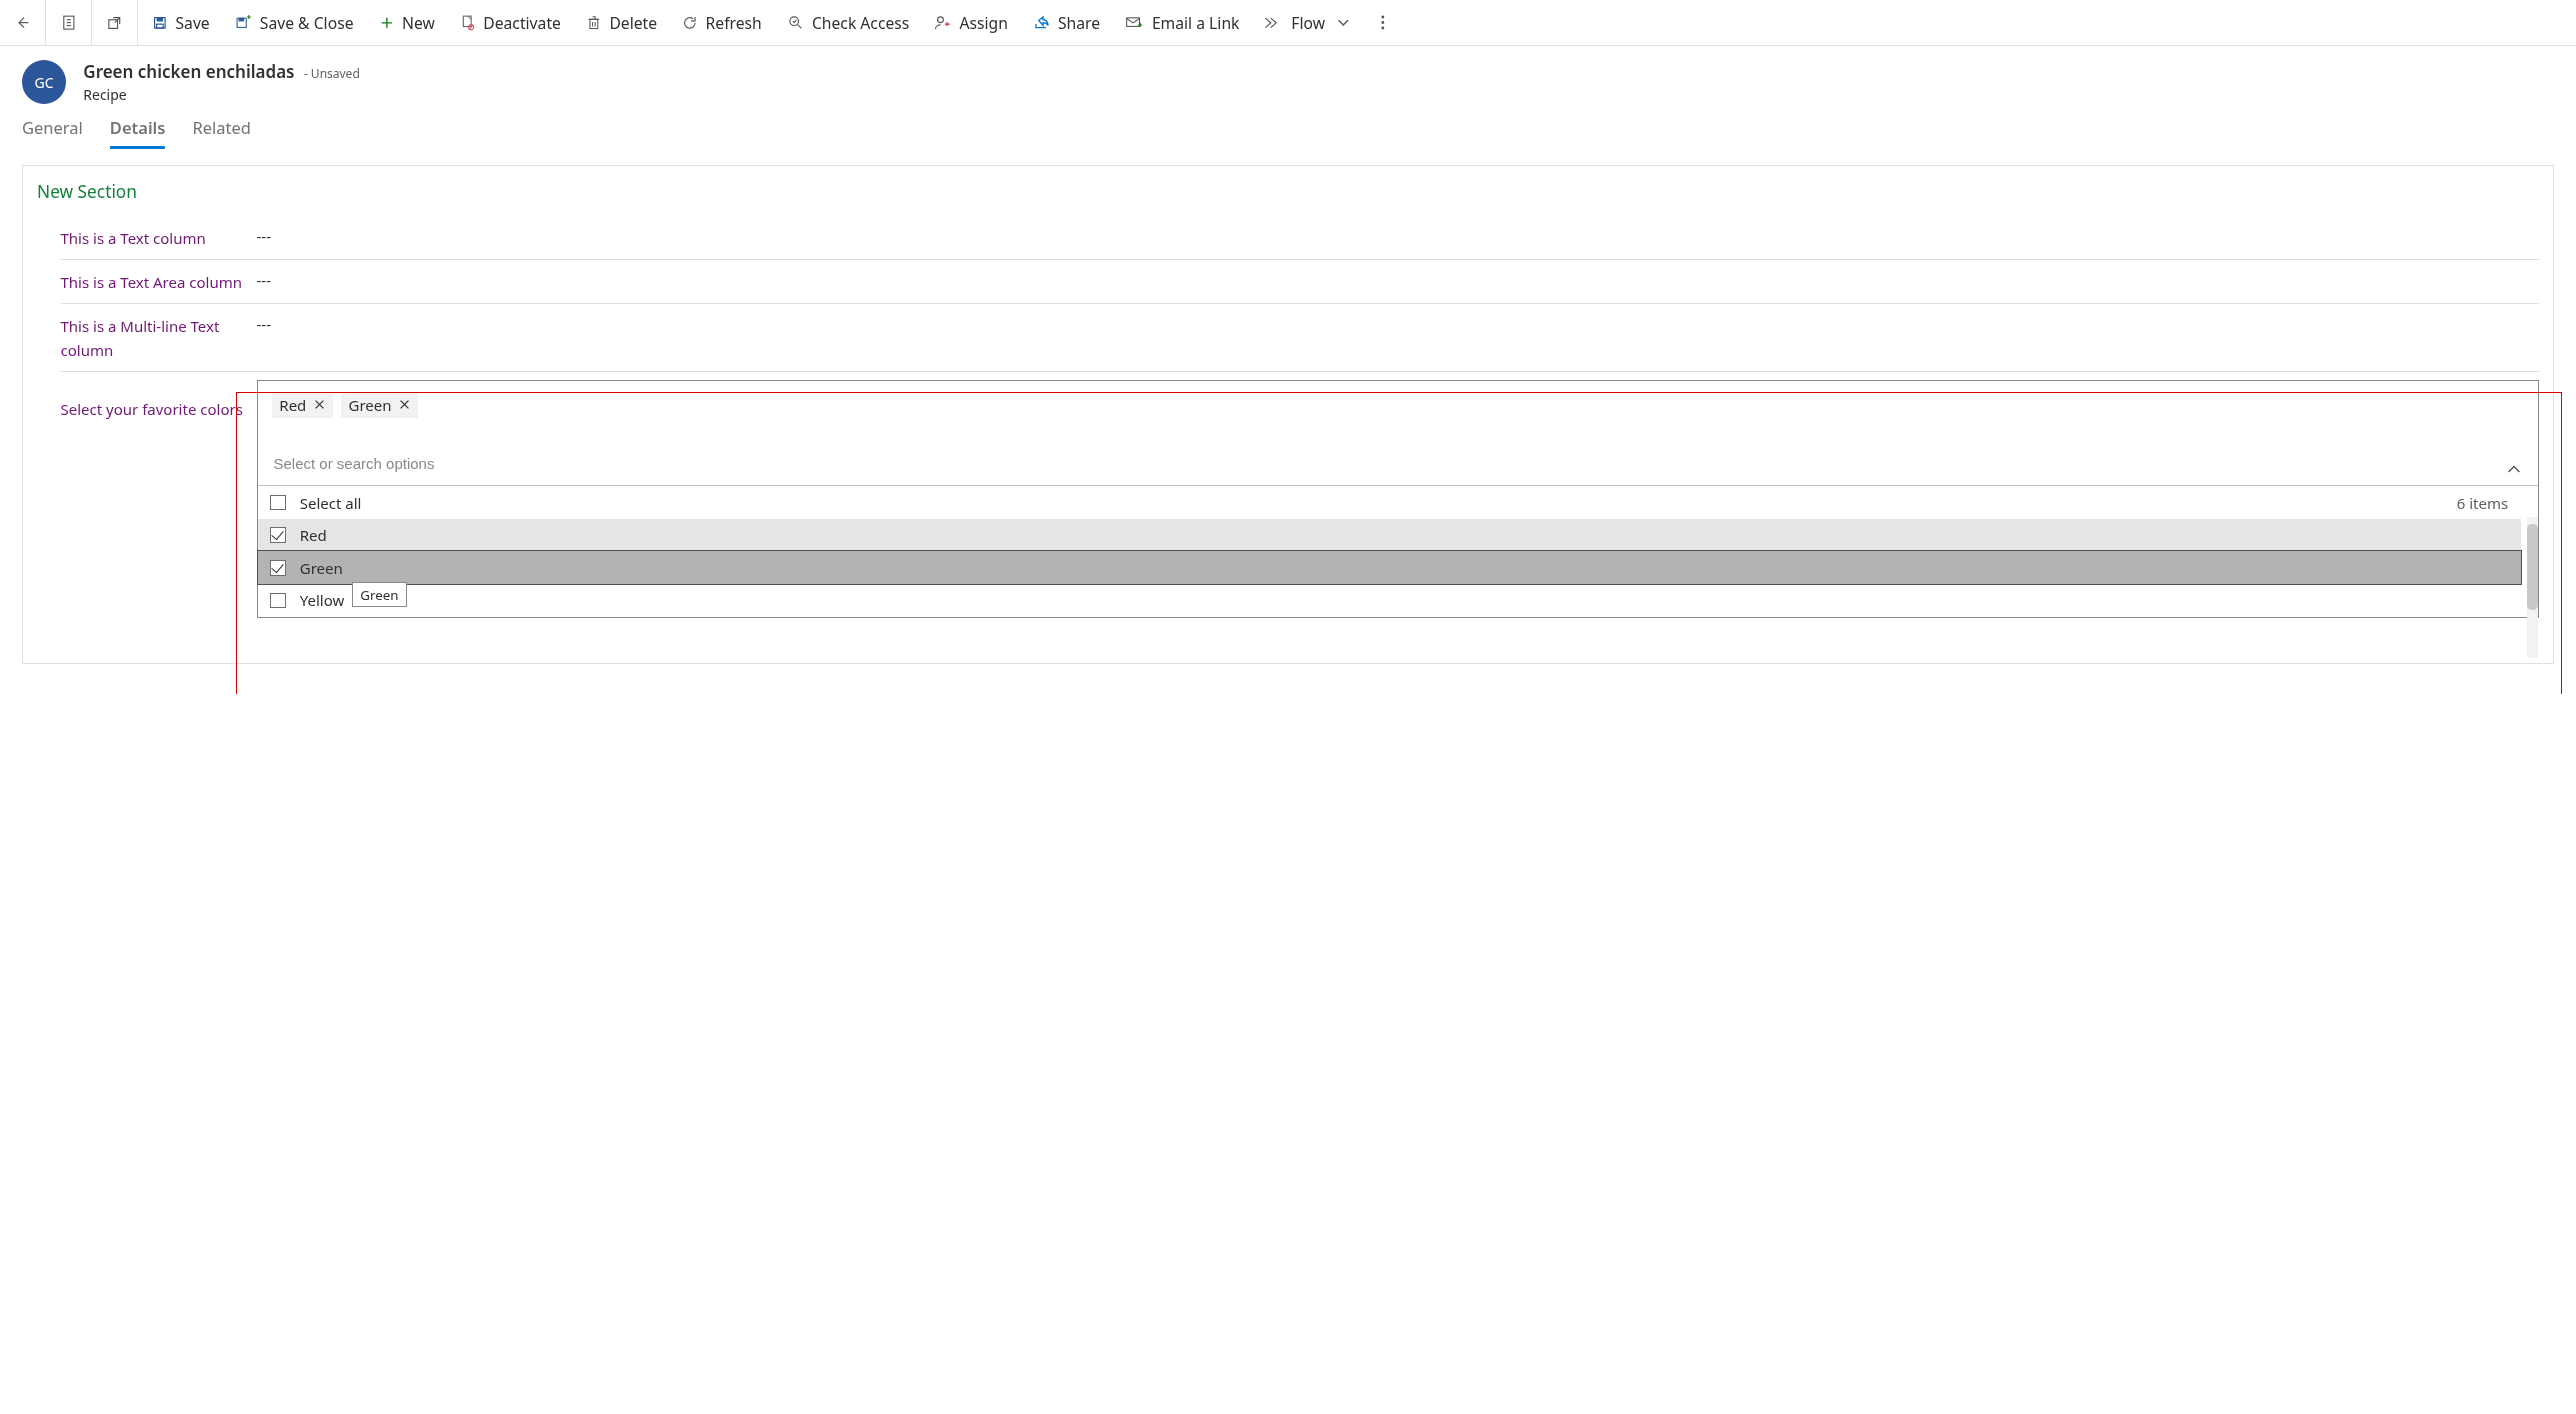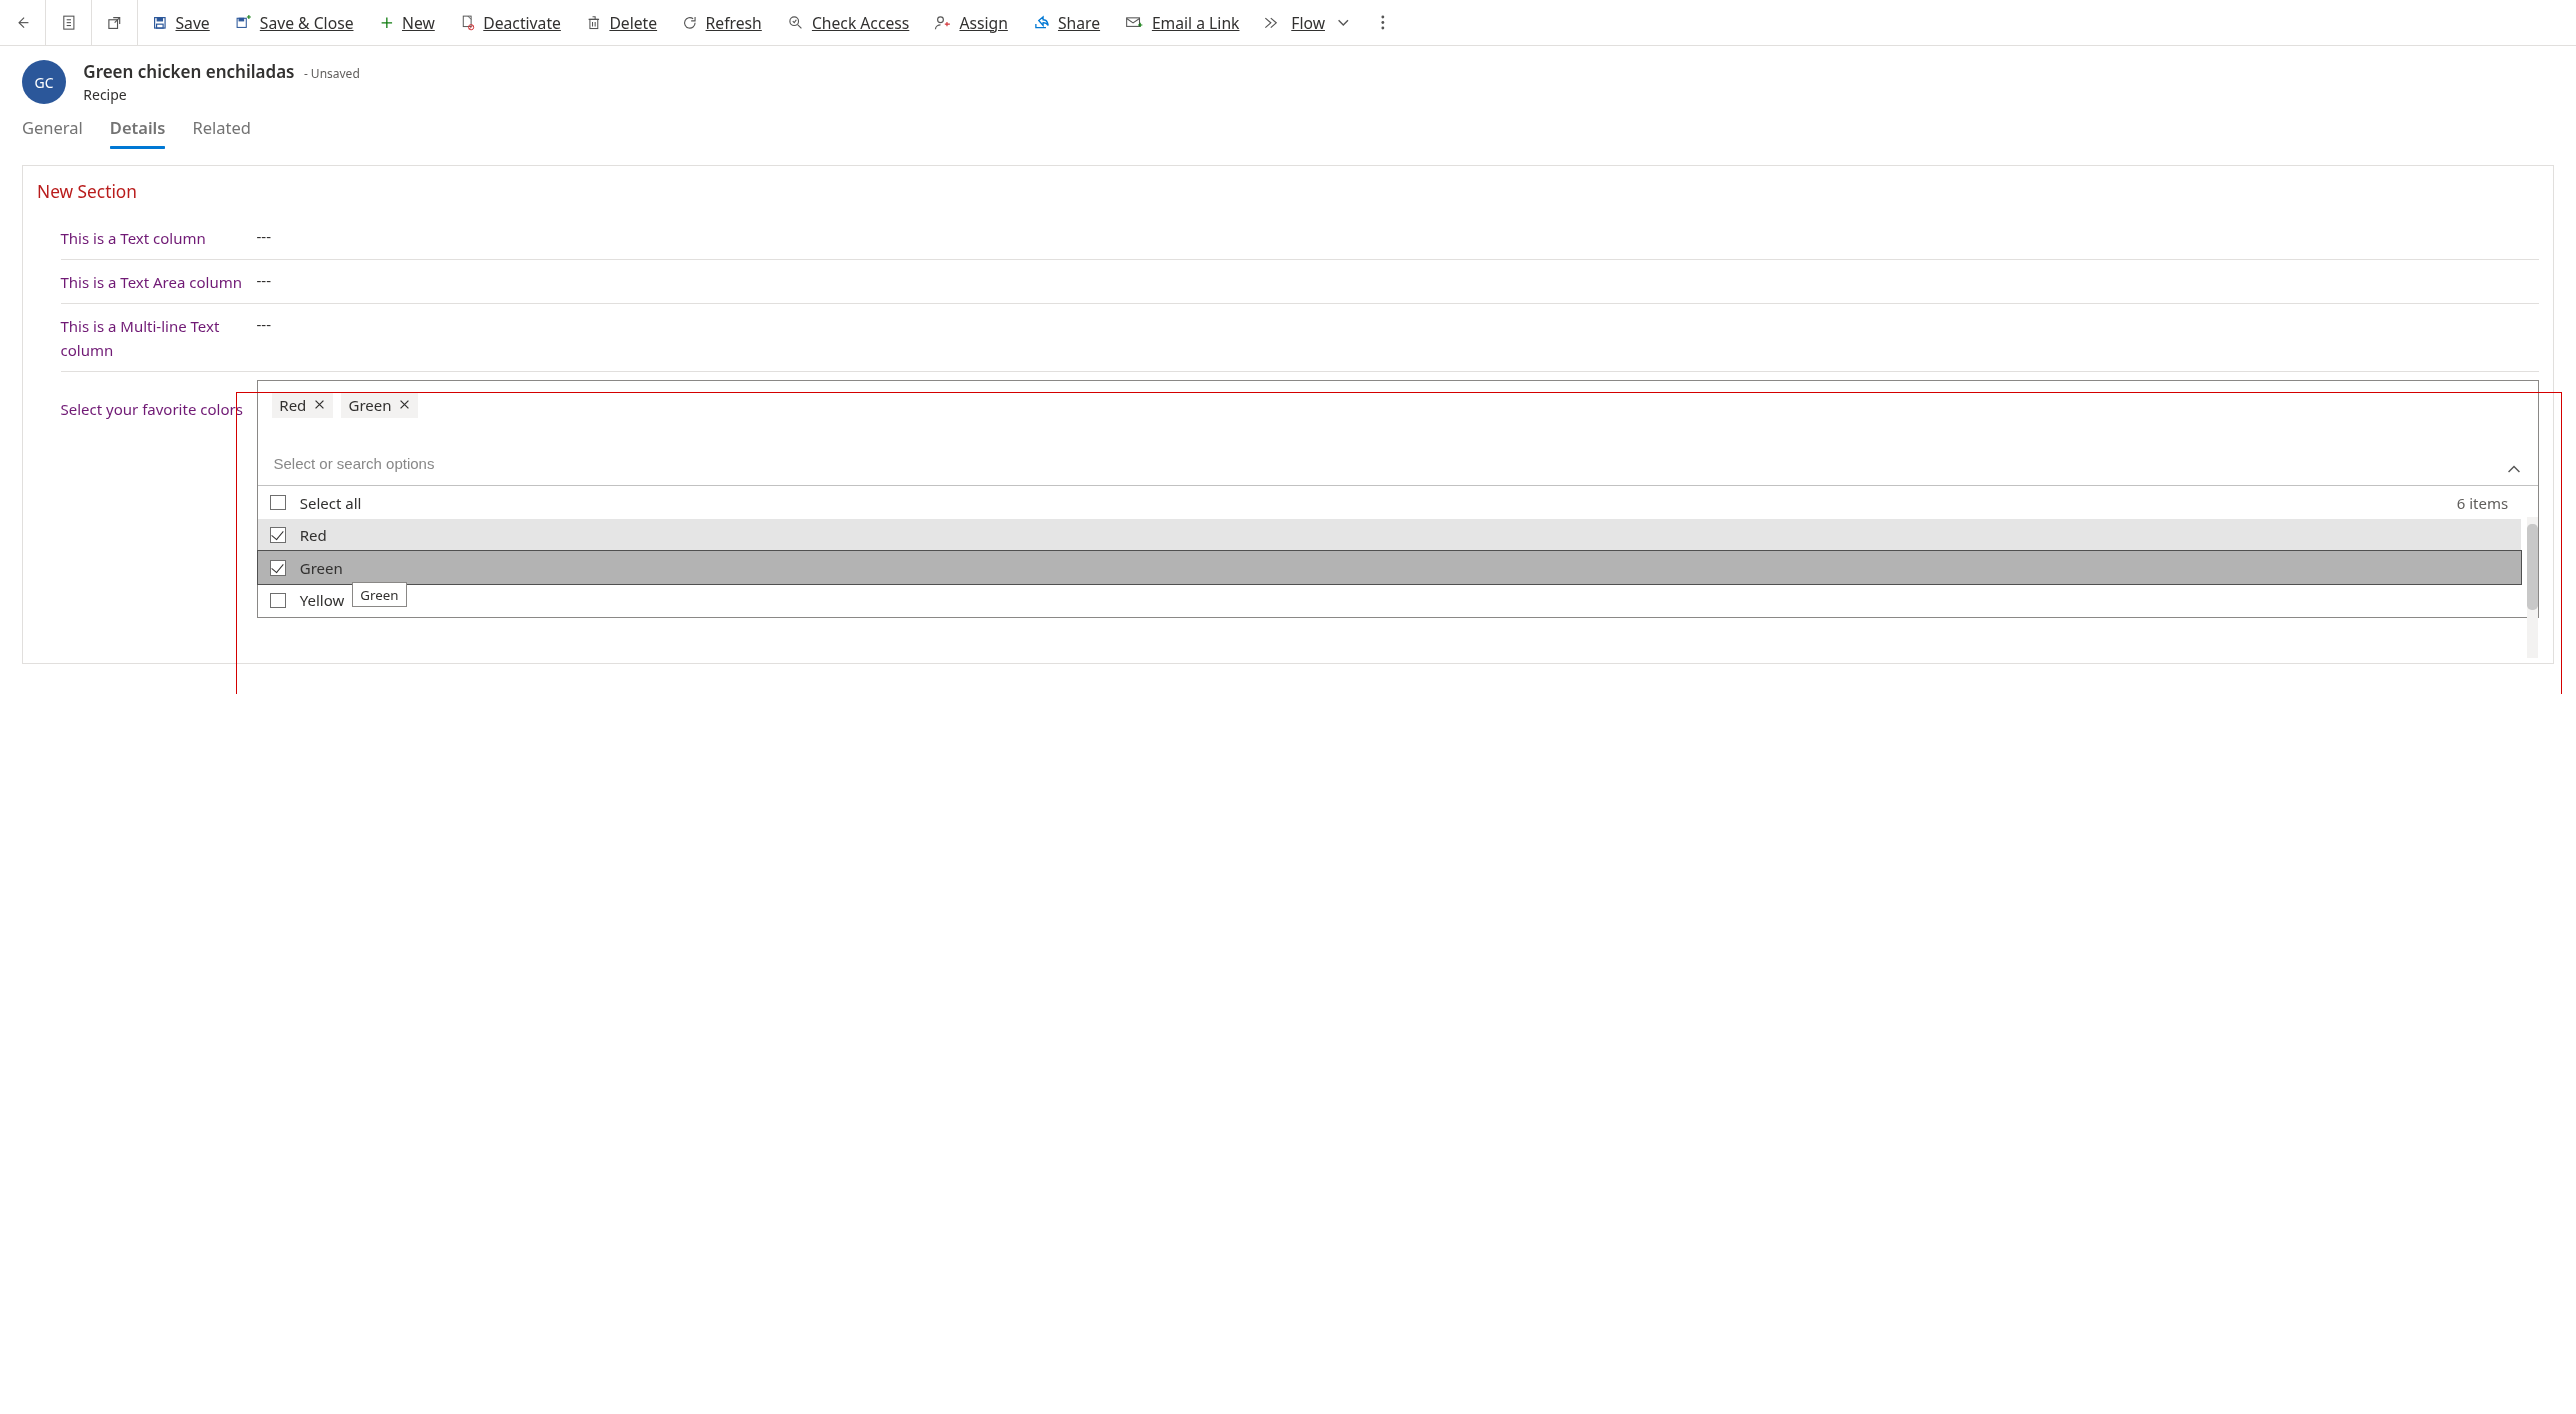--- a/index.html
+++ b/index.html
@@ -51,21 +51,20 @@
     height: 100%;
     margin-left: 14px;
     gap: 25px;
   }
   .cmd {
     display: flex;
     align-items: center;
     gap: 7.8px;
     color: #323130;
     font-size: 15.7px;
-    text-decoration: underline;
   }
   .cmd .ico { display: flex; align-items: center; }
   .overflow {
     margin-left: 25px;
     display: flex;
     align-items: center;
   }
   svg { display: block; }
 
   
@@ -123,21 +122,21 @@
 
   
   .section-box {
     margin: 17.3px 22px 30px 22px;
     border: 0.8px solid var(--border);
     padding: 14px 14px 36px 14px;
   }
   .section-title {
     font-size: 17.3px;
     font-weight: 400;
-    color: #b91c1c;
+    color: #15803d;
     margin-bottom: 14px;
   }
   .field-row {
     display: flex;
     align-items: flex-start;
     border-bottom: 0.8px solid var(--border);
     padding: 9.4px 0;
     margin-left: 23.5px;
   }
   .field-row.noborder { border-bottom: none; }

